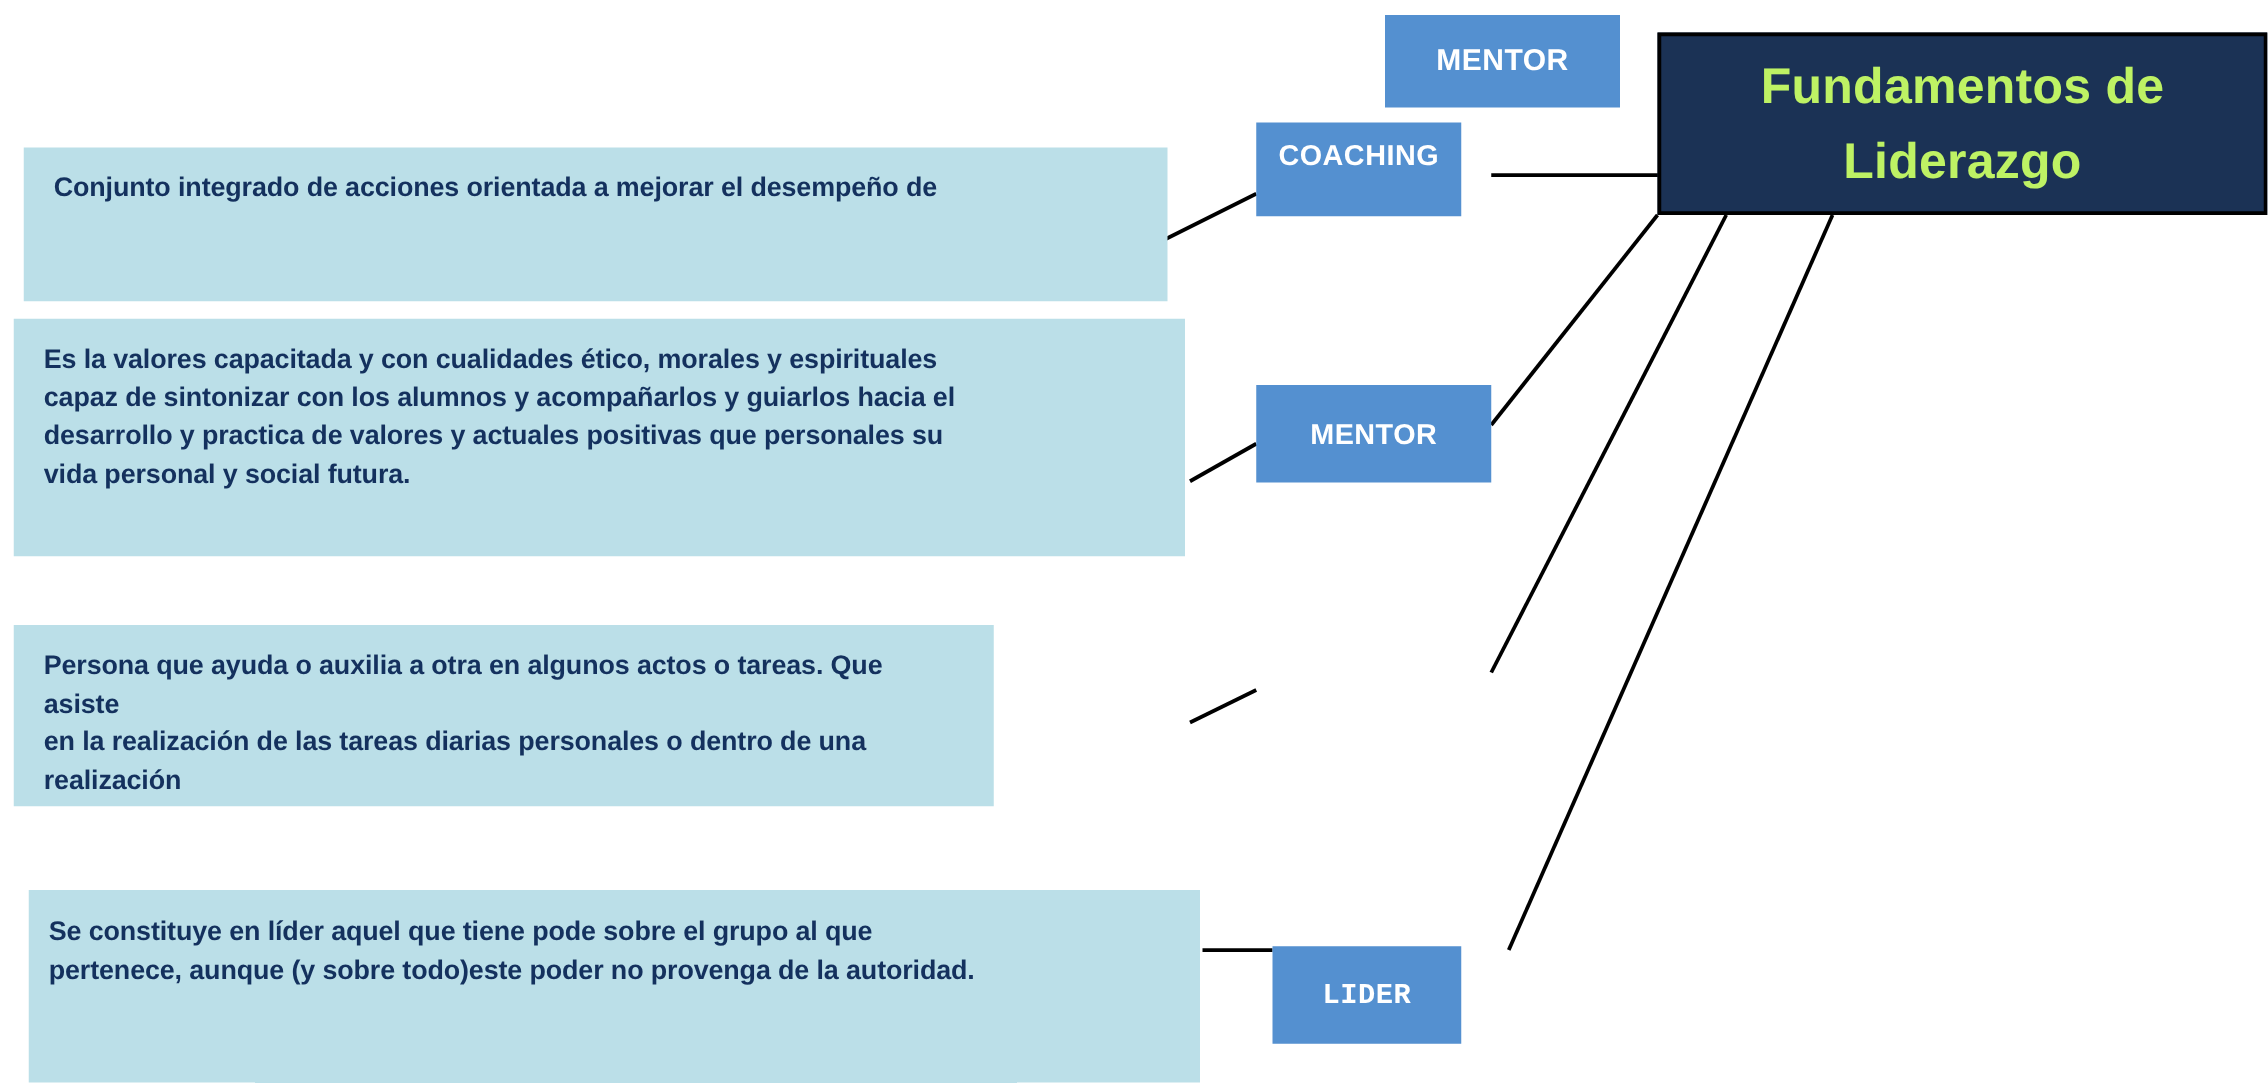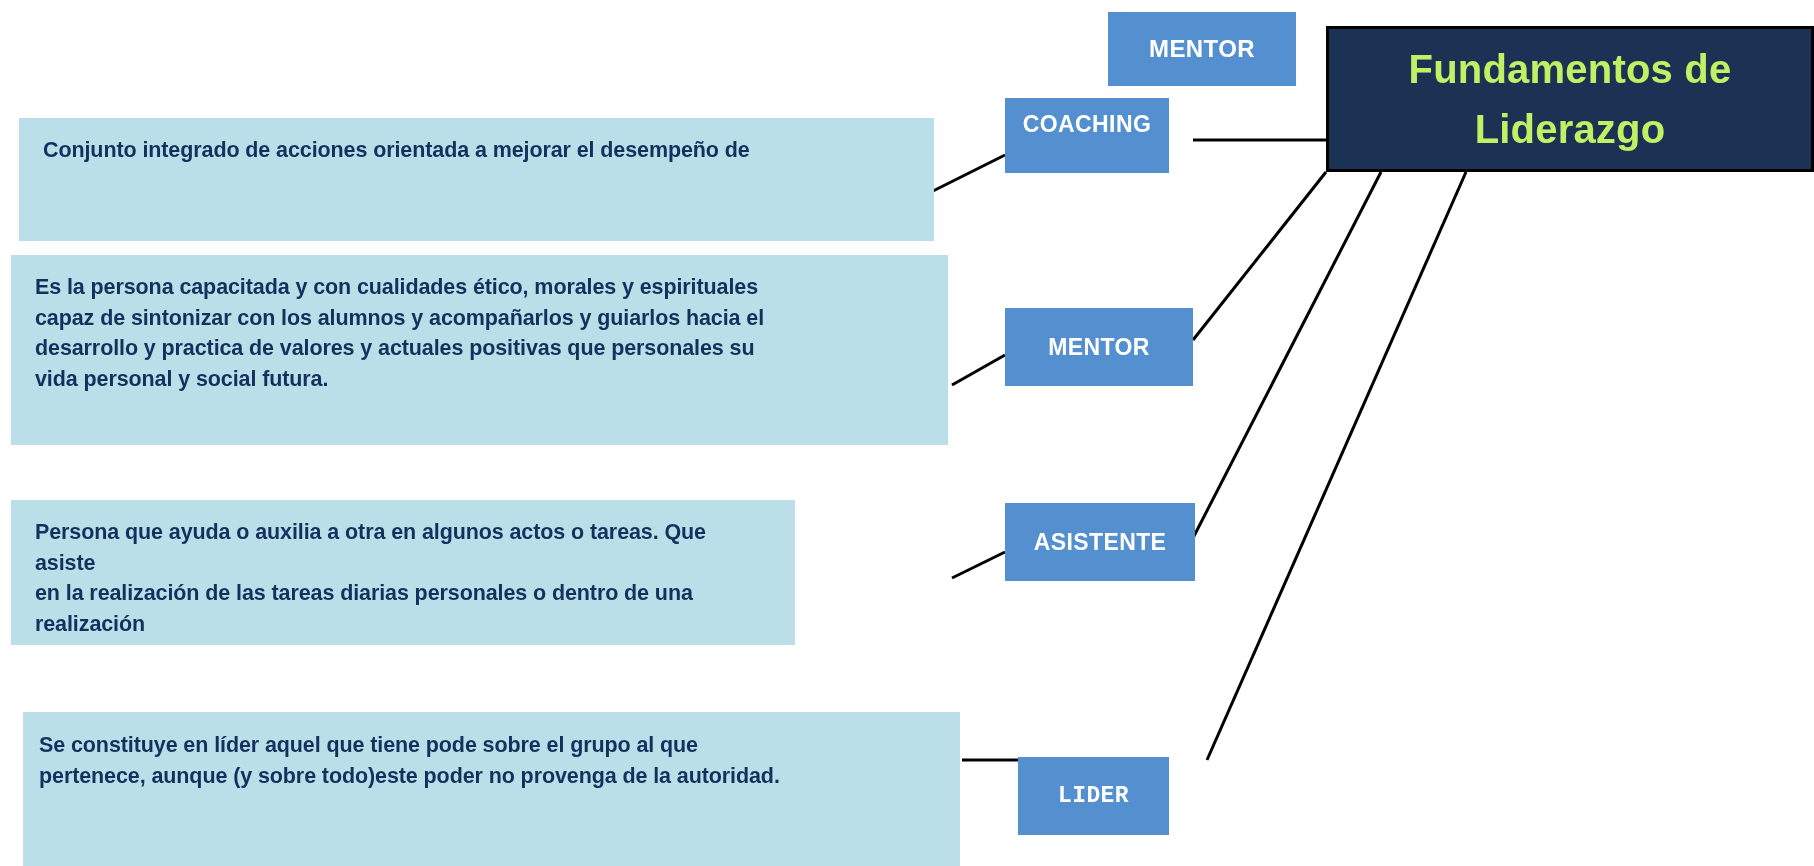--- a/index.html
+++ b/index.html
@@ -80,21 +80,21 @@
     <line x1="952" y1="385" x2="1005" y2="355"></line>
     <line x1="952" y1="578" x2="1005" y2="552"></line>
     <line x1="962" y1="760" x2="1018" y2="760"></line>
   </svg>
 
   <div class="desc" style="left:19px;top:88px;width:915px;height:123px;padding:17px 24px 0 24px;margin-top:30px;">
     <span class="txt">Conjunto integrado de acciones orientada a mejorar el desempeño de</span>
   </div>
 
   <div class="desc" style="left:11px;top:255px;width:937px;height:190px;padding:17px 24px 0 24px;">
-    <span class="txt">Es la persona capacitada y con cualidades ético, morales y espirituales</span>
+    <span class="txt">Es la valores capacitada y con cualidades ético, morales y espirituales</span>
     <span class="txt">capaz de sintonizar con los alumnos y acompañarlos y guiarlos hacia el</span>
     <span class="txt">desarrollo y practica de valores y actuales positivas que personales su</span>
     <span class="txt">vida personal y social futura.</span>
   </div>
 
   <div class="desc" style="left:11px;top:500px;width:784px;height:145px;padding:17px 24px 0 24px;">
     <span class="txt">Persona que ayuda o auxilia a otra en algunos actos o tareas. Que asiste</span>
     <span class="txt">en la realización de las tareas diarias personales o dentro de una</span>
     <span class="txt">realización</span>
   </div>
@@ -109,23 +109,20 @@
   </div>
 
   <div class="node" style="left:1005px;top:98px;width:164px;height:75px;padding-bottom:22px;">
     <span>COACHING</span>
   </div>
 
   <div class="node" style="left:1005px;top:308px;width:188px;height:78px;">
     <span>MENTOR</span>
   </div>
 
-  <div class="node" style="left:1005px;top:503px;width:190px;height:78px;">
-    <span>ASISTENTE</span>
-  </div>
 
   <div class="node" style="left:1018px;top:757px;width:151px;height:78px;font-family:Liberation Mono, monospace;">
     <span>LIDER</span>
   </div>
 
   <div id="root-box" style="left:1326px;top:26px;width:488px;height:146px;">
     <div>
       <span>Fundamentos de</span><br>
       <span>Liderazgo</span>
     </div>

